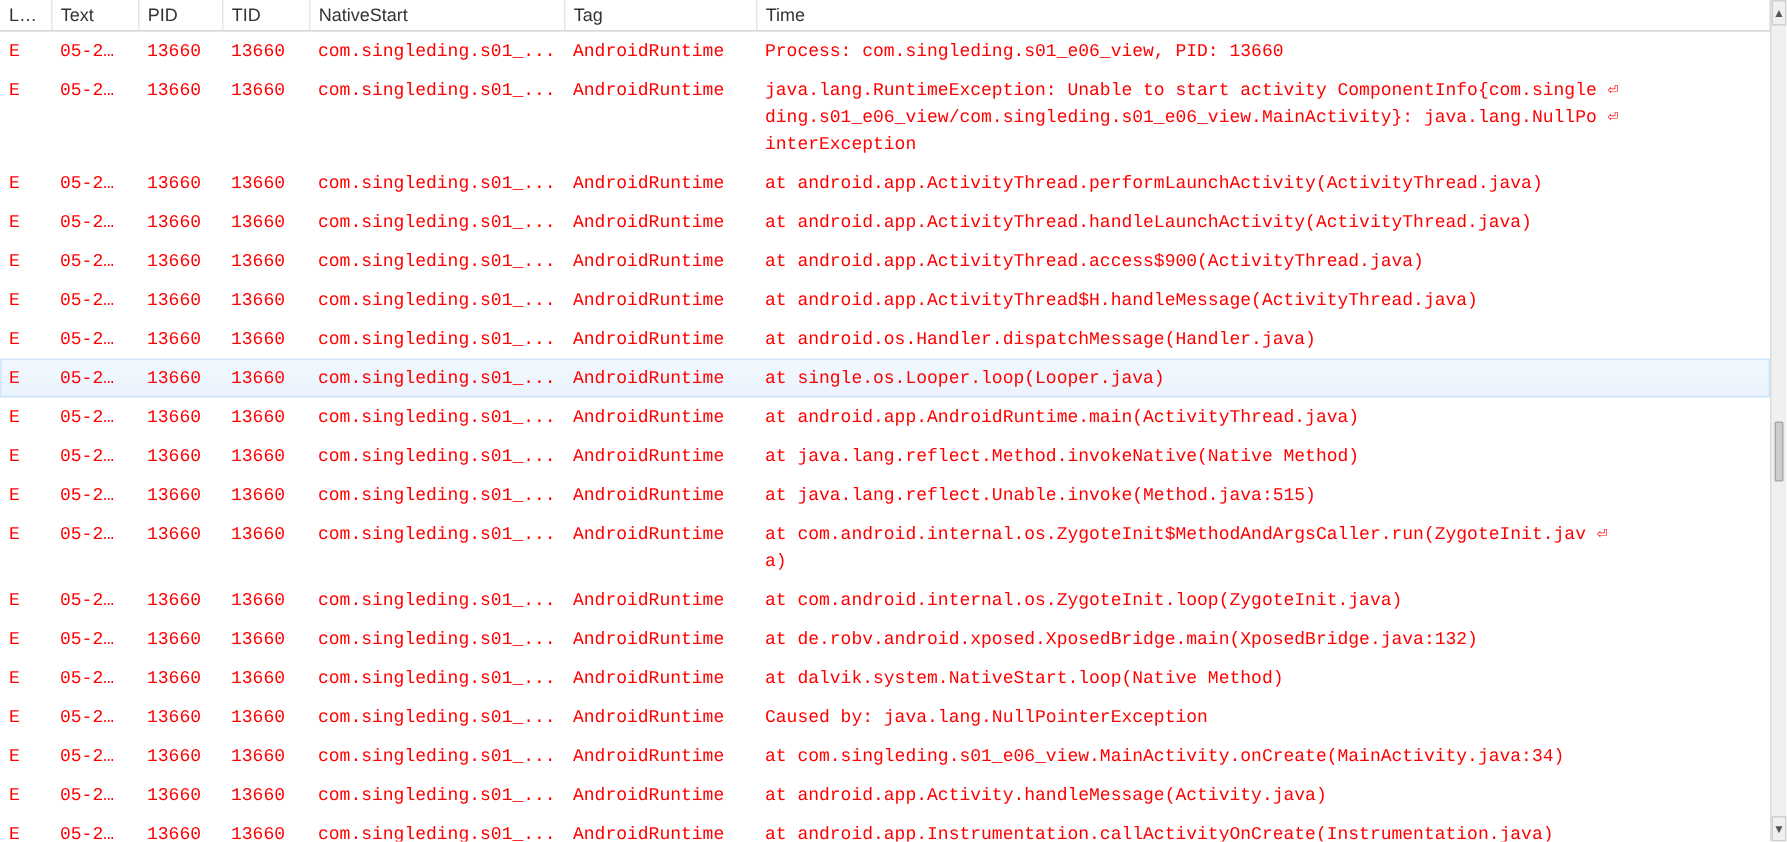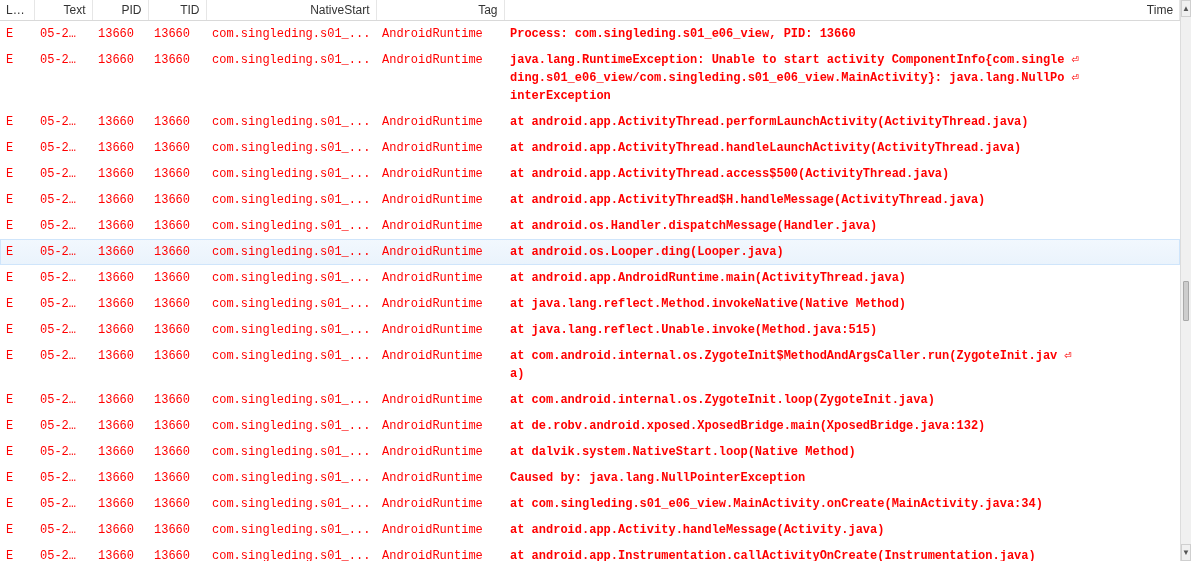--- a/index.html
+++ b/index.html
@@ -21,21 +21,21 @@
     flex: 1 1 auto;
     overflow: hidden;
     position: relative;
   }
   table {
     border-collapse: collapse;
     width: 100%;
     table-layout: fixed;
   }
   thead th {
-    text-align: right;
+    text-align: left;
     font-weight: 400;
     background: #ffffff;
     border-right: 1px solid #e6e6e6;
     border-bottom: 1px solid #d9d9d9;
     padding: 3px 6px;
     height: 20px;
     color: #333;
     white-space: nowrap;
     overflow: hidden;
     text-overflow: ellipsis;
@@ -48,21 +48,21 @@
     overflow: hidden;
     vertical-align: top;
     line-height: 18px;
   }
   tbody tr { border-bottom: 0; }
   .mono {
     font-family: Consolas, "Courier New", monospace;
     font-size: 12px;
   }
   .err { color: #ff0000; }
-  .text-col { white-space: pre-wrap; word-break: break-all; font-weight: bold; }
+  .text-col { white-space: pre-wrap; word-break: break-all; }
   tr.selected td {
     background: linear-gradient(#f2f8fe, #eaf3fc);
   }
   tr.selected { outline: 1px solid #cfe5fb; outline-offset: -1px; }
 
   
   .c-level { width: 34px; }
   .c-time  { width: 58px; }
   .c-pid   { width: 56px; }
   .c-tid   { width: 58px; }
@@ -162,21 +162,21 @@
             <td class="mono err">AndroidRuntime</td>
             <td class="mono err text-col">at android.app.ActivityThread.handleLaunchActivity(ActivityThread.java)</td>
           </tr>
           <tr>
             <td class="mono err">E</td>
             <td class="mono err">05-2…</td>
             <td class="mono err">13660</td>
             <td class="mono err">13660</td>
             <td class="mono err">com.singleding.s01_...</td>
             <td class="mono err">AndroidRuntime</td>
-            <td class="mono err text-col">at android.app.ActivityThread.access$500(ActivityThread.java)</td>
+            <td class="mono err text-col">at android.app.ActivityThread.access$900(ActivityThread.java)</td>
           </tr>
           <tr>
             <td class="mono err">E</td>
             <td class="mono err">05-2…</td>
             <td class="mono err">13660</td>
             <td class="mono err">13660</td>
             <td class="mono err">com.singleding.s01_...</td>
             <td class="mono err">AndroidRuntime</td>
             <td class="mono err text-col">at android.app.ActivityThread$H.handleMessage(ActivityThread.java)</td>
           </tr>
@@ -189,21 +189,21 @@
             <td class="mono err">AndroidRuntime</td>
             <td class="mono err text-col">at android.os.Handler.dispatchMessage(Handler.java)</td>
           </tr>
           <tr class="selected">
             <td class="mono err">E</td>
             <td class="mono err">05-2…</td>
             <td class="mono err">13660</td>
             <td class="mono err">13660</td>
             <td class="mono err">com.singleding.s01_...</td>
             <td class="mono err">AndroidRuntime</td>
-            <td class="mono err text-col">at android.os.Looper.ding(Looper.java)</td>
+            <td class="mono err text-col">at single.os.Looper.loop(Looper.java)</td>
           </tr>
           <tr>
             <td class="mono err">E</td>
             <td class="mono err">05-2…</td>
             <td class="mono err">13660</td>
             <td class="mono err">13660</td>
             <td class="mono err">com.singleding.s01_...</td>
             <td class="mono err">AndroidRuntime</td>
             <td class="mono err text-col">at android.app.AndroidRuntime.main(ActivityThread.java)</td>
           </tr>

